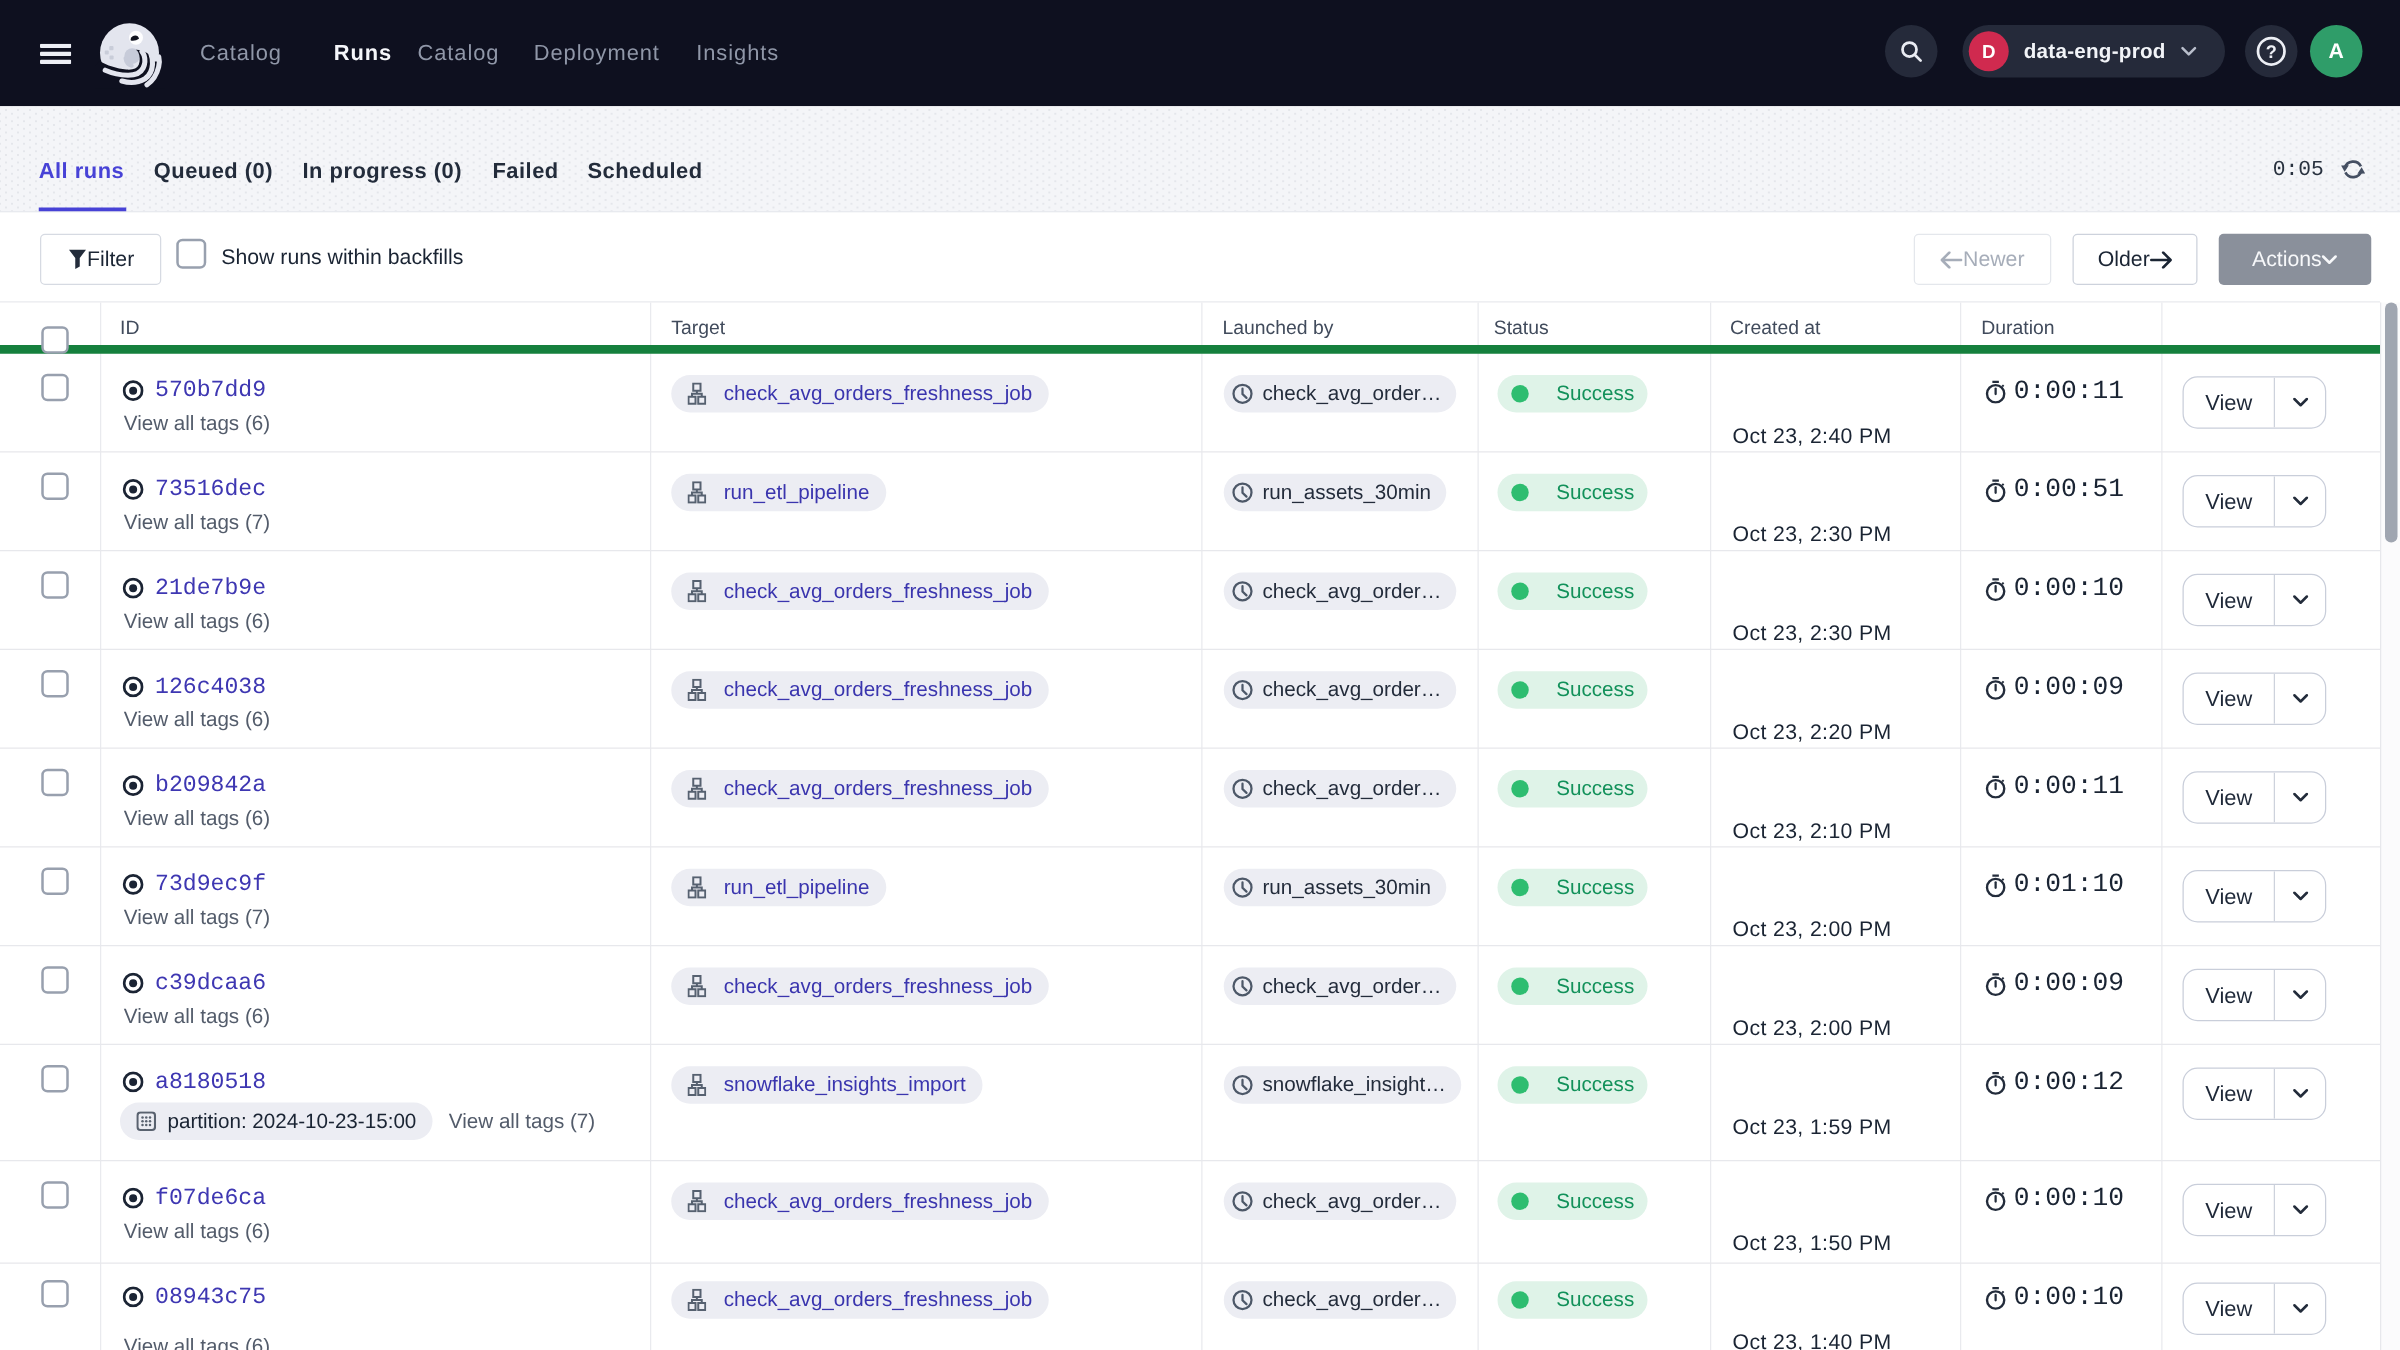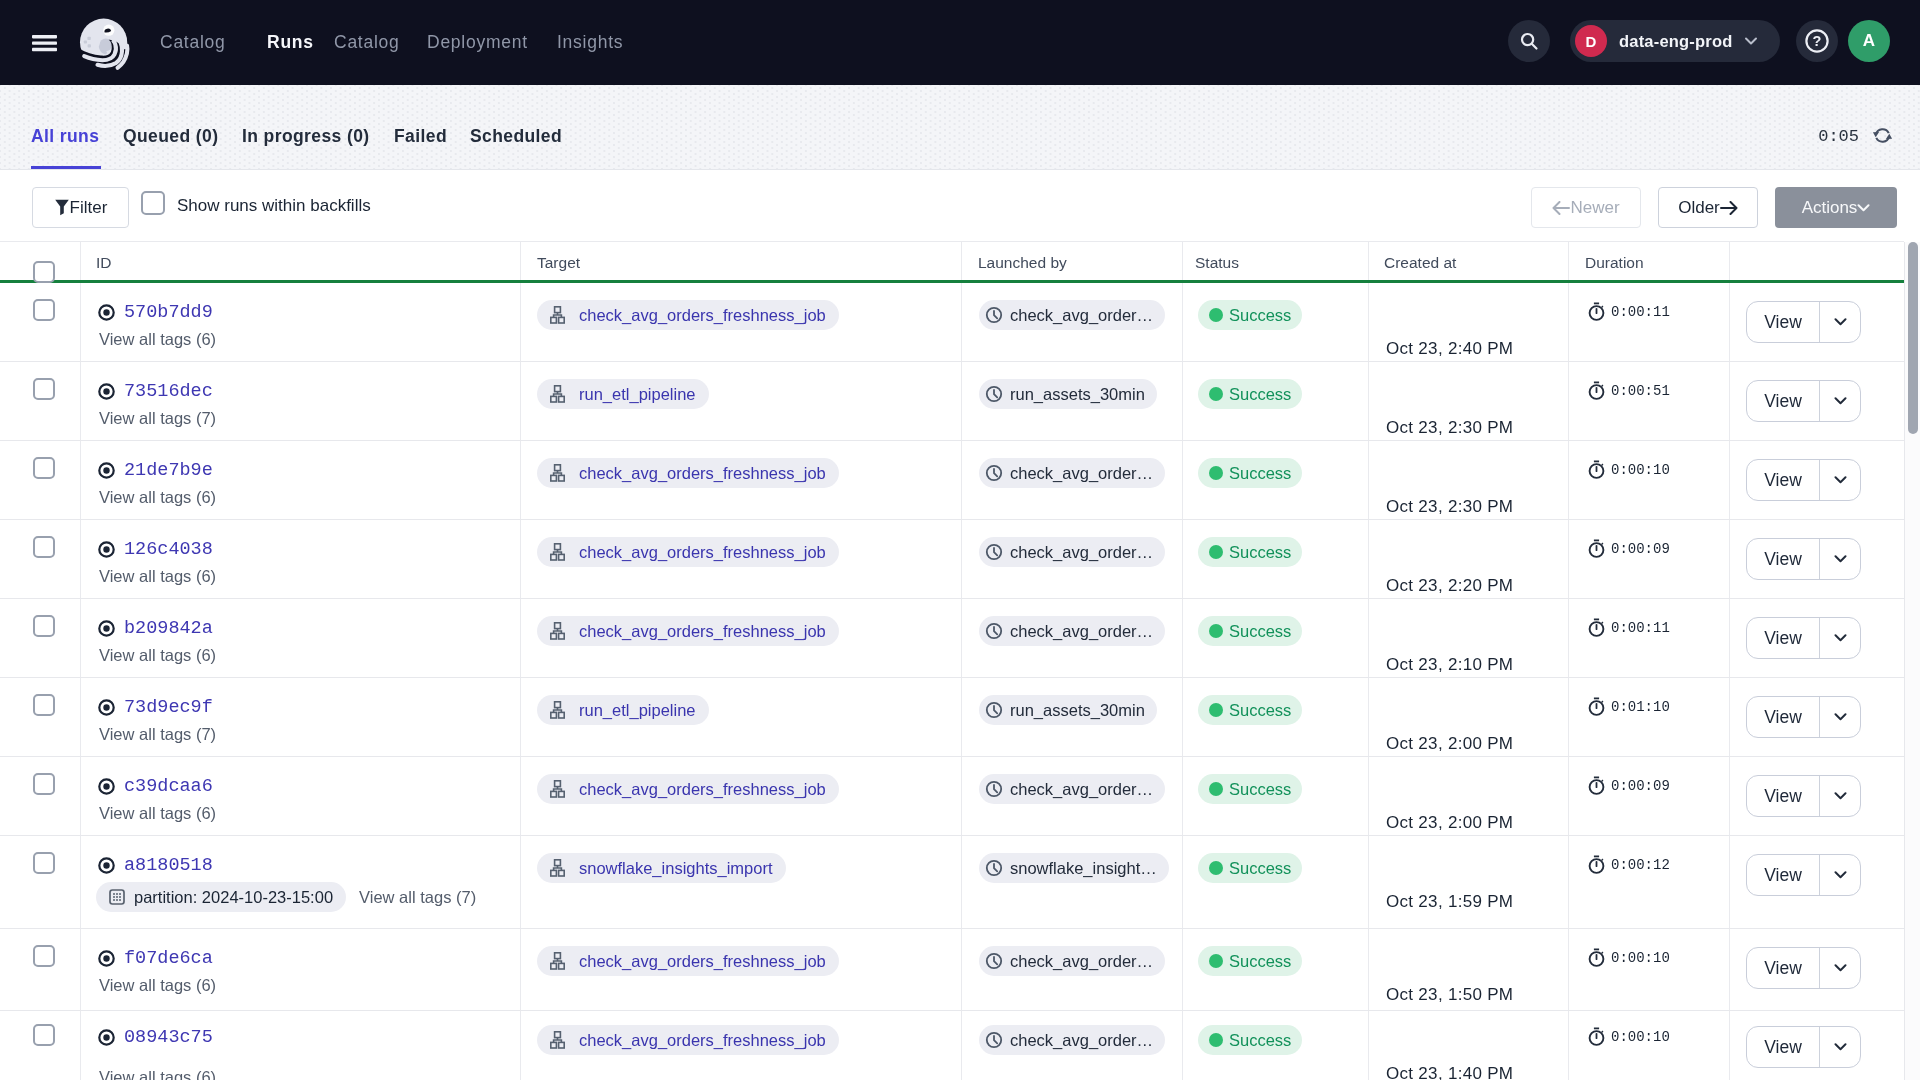--- a/index.html
+++ b/index.html
@@ -40,21 +40,21 @@
 #filterbtn { left:32px; width:97px; top:17px; border-color:#D6DAE2; }
 .fcb { position:absolute; left:141px; top:21px; width:24px; height:24px; border:2px solid #98A0AE; border-radius:5px; background:#fff; }
 .fcblabel { position:absolute; left:177px; top:0; height:72px; line-height:72px; font-size:17px; color:#1A2433; }
 #newerbtn { left:1531px; width:110px; border-color:#E4E7EC; color:#A6ADB9; font-weight:500; }
 #olderbtn { left:1658px; width:100px; }
 #actionsbtn { left:1775px; width:122px; background:#8A909B; border:none; color:#F7F8FA; }
 
 
 .table { position:absolute; left:0; top:241px; width:1904px; height:839px; background:#fff; border-top:1px solid #E9EAEE; }
 .vline { position:absolute; top:0; width:1px; height:838px; background:#E9EAEE; }
-.thead { position:relative; height:41px; border-bottom:3px solid #15803d;text-align:center; }
+.thead { position:relative; height:41px; border-bottom:7px solid #15803d;text-align:center; }
 .th { position:absolute; top:0; height:41px; line-height:41px; font-size:15.5px; color:#414B5C; }
 .row { position:relative; border-bottom:1px solid #E7E8EC; }
 .cb { position:absolute; left:33px; width:22px; height:22px; border:2px solid #98A0AE; border-radius:5px; background:#fff; }
 .cbrow { top:16px; }
 .cell { position:absolute; top:0; height:100%; }
 .idline { position:absolute; left:18px; top:20px; display:flex; align-items:center; gap:9px; height:18px; }
 .row:last-child .idline { top:17px; }
 .row:last-child .tags { top:57px; }
 .row:last-child .cb { top:13px; }
 .row:last-child .pill { top:14px; }
@@ -62,26 +62,26 @@
 .row:last-child .durline { top:16px; }
 .row:last-child .viewbtn { top:15px; }
 .rid { font-family:"Liberation Mono", monospace; font-size:18.5px; color:#3E37B2; }
 .tags { position:absolute; left:19px; top:47px; font-size:16.5px; color:#535C6B; }
 .l2 { position:absolute; left:16px; top:46px; display:flex; align-items:center; }
 .tags2 { font-size:16.5px; color:#535C6B; margin-left:13px; }
 .pill { display:inline-flex; align-items:center; height:30px; border-radius:15px; background:#ECEDF3;
   font-size:16.5px; white-space:nowrap; }
 .tpill { position:absolute; left:17px; top:17px; padding:0 13px; gap:14px; color:#3A35AE; }
 .lpill { position:absolute; left:18px; top:17px; padding:0 12px 0 6px; gap:7px; color:#232C3B; }
-.spill { position:absolute; left:16px; top:17px; padding:0 11px; gap:6px; background:#DFF3E8; color:#12915A; }
+.spill { position:absolute; left:16px; top:17px; padding:0 11px; gap:22px; background:#DFF3E8; color:#12915A; }
 .ppill { padding:0 13px; gap:9px; color:#1A2433; }
 .dot { width:14px; height:14px; border-radius:50%; background:#2EBD70; }
 .created { position:absolute; left:18px; top:20px; font-size:17px; letter-spacing:.3px; color:#1A2433; line-height:19px;margin-top:36px; }
 .durline { position:absolute; left:20px; top:19px; display:flex; align-items:center; gap:6px; }
-.dur { font-family:"Liberation Mono", monospace; font-size:14px; color:#1A2433; }
+.dur { font-family:"Liberation Mono", monospace; font-size:21px; color:#1A2433; }
 .viewbtn { position:absolute; left:17px; top:18px; width:115px; height:42px; border:1px solid #C9CEDA; border-radius:12px;
   background:#fff; display:flex; align-items:stretch; overflow:hidden; }
 .vlabel { width:72px; display:flex; align-items:center; justify-content:center; font-size:17.5px; color:#1E2838; }
 .vdiv { width:1px; background:#CDD2DC; }
 .vchev { flex:1; display:flex; align-items:center; justify-content:center; }
 
 
 .sbtrack { position:absolute; left:1904px; top:242px; width:16px; height:838px; background:#FBFBFC; border-left:1px solid #E7E8EC; }
 .sbthumb { position:absolute; left:3px; top:0px; width:10px; height:192px; border-radius:5px; background:#A0A6B1; }
 </style></head>

